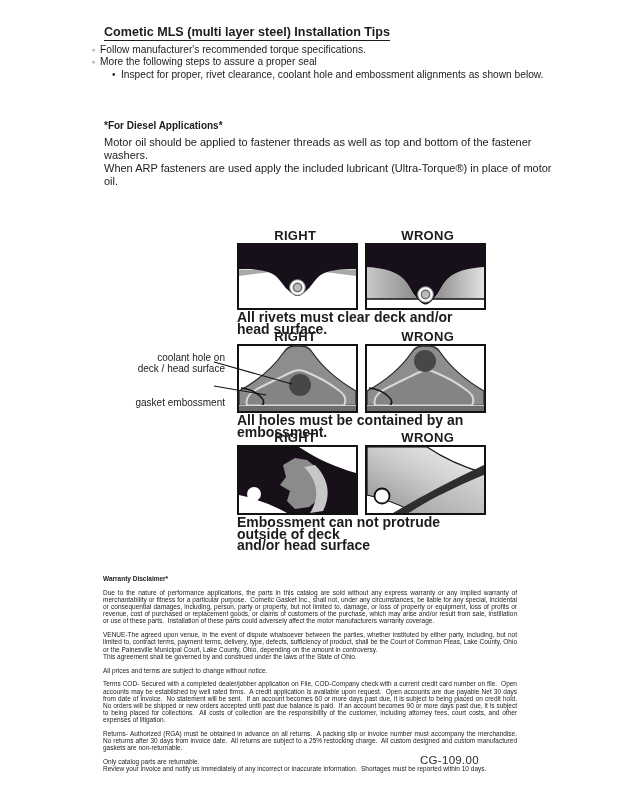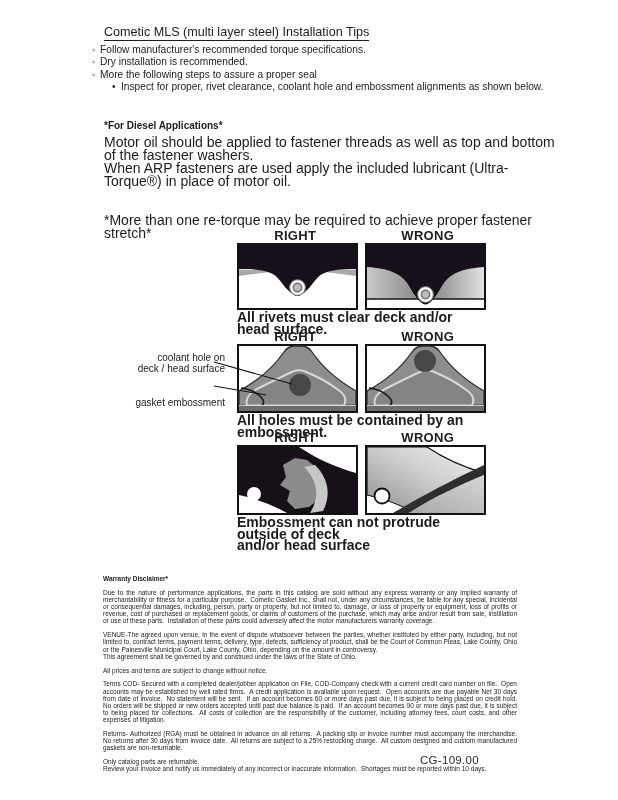--- a/index.html
+++ b/index.html
@@ -9,34 +9,34 @@
     background:#ffffff;
     font-family:"Liberation Sans", sans-serif;
     color:#1c1c1c;
     overflow:hidden;
     margin:0 auto;
   }
   .abs{position:absolute;}
   
   .title{
     left:104px;top:25px;
-    font-size:12.6px;font-weight:normal;
+    font-size:12.6px;font-weight:bold;
     border-bottom:1.3px solid #1c1c1c;
     padding-bottom:1px;
     white-space:nowrap;
   }
   
   .bullets{left:92px;top:44px;font-size:10.2px;line-height:12.4px;}
   .b-row{white-space:nowrap;}
   .b-row .marker{display:inline-block;width:8px;font-size:9px;vertical-align:top;}
   .b-sub{padding-left:20px;}
   .b-sub .marker{width:9px;font-size:10px;}
   
   .diesel-head{left:104px;top:120px;font-size:10px;font-weight:bold;}
-  .para{left:104px;width:455px;font-size:14px;line-height:13px;white-space:pre-wrap;}
+  .para{left:104px;width:455px;font-size:11px;line-height:13px;white-space:pre-wrap;}
   .p1{top:136px;}
   .p2{top:170px;}
   .note{top:214px;}
   
   .dg{position:absolute;left:237px;width:249px;}
   .dg-labels{display:flex;gap:16px;height:15px;}
   .dg-labels span{width:121px;text-align:center;font-size:13px;font-weight:bold;letter-spacing:.3px;}
   .dg-figs{display:flex;gap:7px;}
   .dg-figs svg{display:block;}
   .dg-caption{margin-top:2px;font-size:14px;font-weight:bold;line-height:11.5px;white-space:pre-line;}
@@ -53,29 +53,27 @@
 </style>
 </head>
 <body>
 
 <div class="page">
 
   <div class="abs title">Cometic MLS (multi layer steel) Installation Tips</div>
 
   <div class="abs bullets">
     <div class="b-row"><span class="marker">◦</span><span>Follow manufacturer's recommended torque specifications.</span></div>
-    <div class="b-row"><span class="marker">◦</span><span>Dry installation is recommended.</span></div>
     <div class="b-row"><span class="marker">◦</span><span>More the following steps to assure a proper seal</span></div>
     <div class="b-row b-sub"><span class="marker">•</span><span>Inspect for proper, rivet clearance, coolant hole and embossment alignments as shown below.</span></div>
   </div>
 
   <div class="abs diesel-head">*For Diesel Applications*</div>
   <div class="abs para p1">Motor oil should be applied to fastener threads as well as top and bottom of the fastener washers.
 When ARP fasteners are used apply the included lubricant (Ultra-Torque®) in place of motor oil.</div>
-  <div class="abs para note">*More than one re-torque may be required to achieve proper fastener stretch*</div>
 
   <div class="dg" style="top:228px">
     <div class="dg-labels">
       <span>RIGHT</span>
       <span>WRONG</span>
     </div>
     <div class="dg-figs">
       <svg width="121" height="67" viewBox="0 0 121 67">
         <rect x="1" y="1" width="119" height="65" fill="#ffffff" stroke="#121212" stroke-width="2"></rect>
         <path d="M2,26.5 L45,27.5 L2,33 Z" fill="#a9a9a9"></path>

